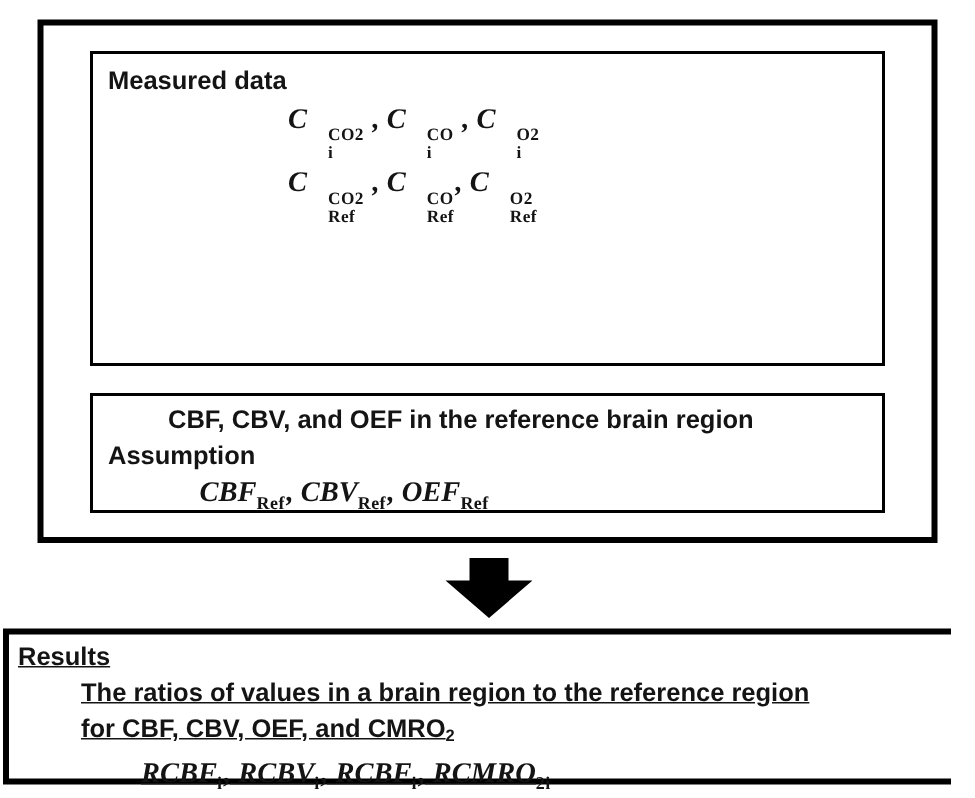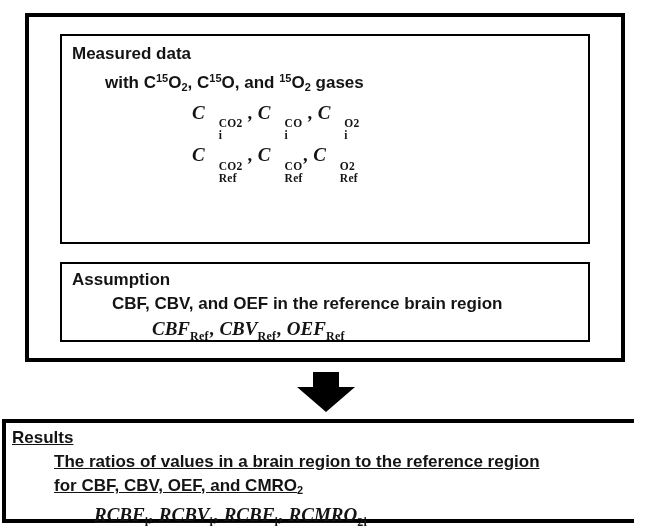--- a/index.html
+++ b/index.html
@@ -18,21 +18,21 @@
   .t { font-weight:bold; font-size:17px; line-height:24px; white-space:nowrap; }
   .math {
     font-family:"Liberation Serif", serif; font-style:italic; font-weight:bold;
     font-size:19px; line-height:28px; white-space:nowrap;
   }
   .math26 { line-height:26px; }
 
   .pl6  { padding-left:6px; }  .pl10 { padding-left:10px; }
   .pl43 { padding-left:43px; } .pl48 { padding-left:48px; }
   .pl50 { padding-left:50px; } .pl87 { padding-left:87px; }
-  .pl88 { padding-left:88px; } .pl92 { padding-left:90px; }
+  .pl88 { padding-left:88px; } .pl92 { padding-left:71px; }
   .pl130{ padding-left:130px; }
   .gap-top { margin-top:24px; }
 
   
   .ts { font-size:11px; vertical-align:6px; }
   .bs { font-size:11px; vertical-align:-3px; }
 
   
   .mstack {
     display:inline-flex; flex-direction:column; align-items:flex-start;
@@ -49,21 +49,20 @@
 </style>
 </head>
 <body>
 
 <div class="canvas">
 
   <div class="box" id="outer">
 
     <div class="box" id="measured">
       <div class="t pl10">Measured data</div>
-      <div class="t pl43"><span>with C</span><span class="ts">15</span><span>O</span><span class="bs">2</span><span>, C</span><span class="ts">15</span><span>O, and </span><span class="ts">15</span><span>O</span><span class="bs">2</span><span> gases</span></div>
       <div class="math pl130"><span class="mterm"><span>C</span><span class="mstack">
               <span class="msup">CO2</span>
               <span class="msub">i</span>
             </span></span><span> , </span><span class="mterm"><span>C</span><span class="mstack">
               <span class="msup">CO</span>
               <span class="msub">i</span>
             </span></span><span> , </span><span class="mterm"><span>C</span><span class="mstack">
               <span class="msup">O2</span>
               <span class="msub">i</span>
             </span></span></div>
@@ -73,22 +72,22 @@
             </span></span><span> , </span><span class="mterm"><span>C</span><span class="mstack">
               <span class="msup">CO</span>
               <span class="msub">Ref</span>
             </span></span><span>, </span><span class="mterm"><span>C</span><span class="mstack">
               <span class="msup">O2</span>
               <span class="msub">Ref</span>
             </span></span></div>
     </div>
 
     <div class="box" id="assume">
+      <div class="t pl50">CBF, CBV, and OEF in the reference brain region</div>
       <div class="t pl10">Assumption</div>
-      <div class="t pl50">CBF, CBV, and OEF in the reference brain region</div>
       <div class="math math26 pl92"><span class="mterm"><span>CBF</span><span class="msub-inline">Ref</span></span><span>, </span><span class="mterm"><span>CBV</span><span class="msub-inline">Ref</span></span><span>, </span><span class="mterm"><span>OEF</span><span class="msub-inline">Ref</span></span></div>
     </div>
 
   </div>
 
   <div class="arrow-wrap">
     <svg width="58" height="40" viewBox="0 0 58 40" aria-hidden="true">
       <polygon class="arrow-shape" points="16,0 42,0 42,15 58,15 29,40 0,15 16,15"></polygon>
     </svg>
   </div>

